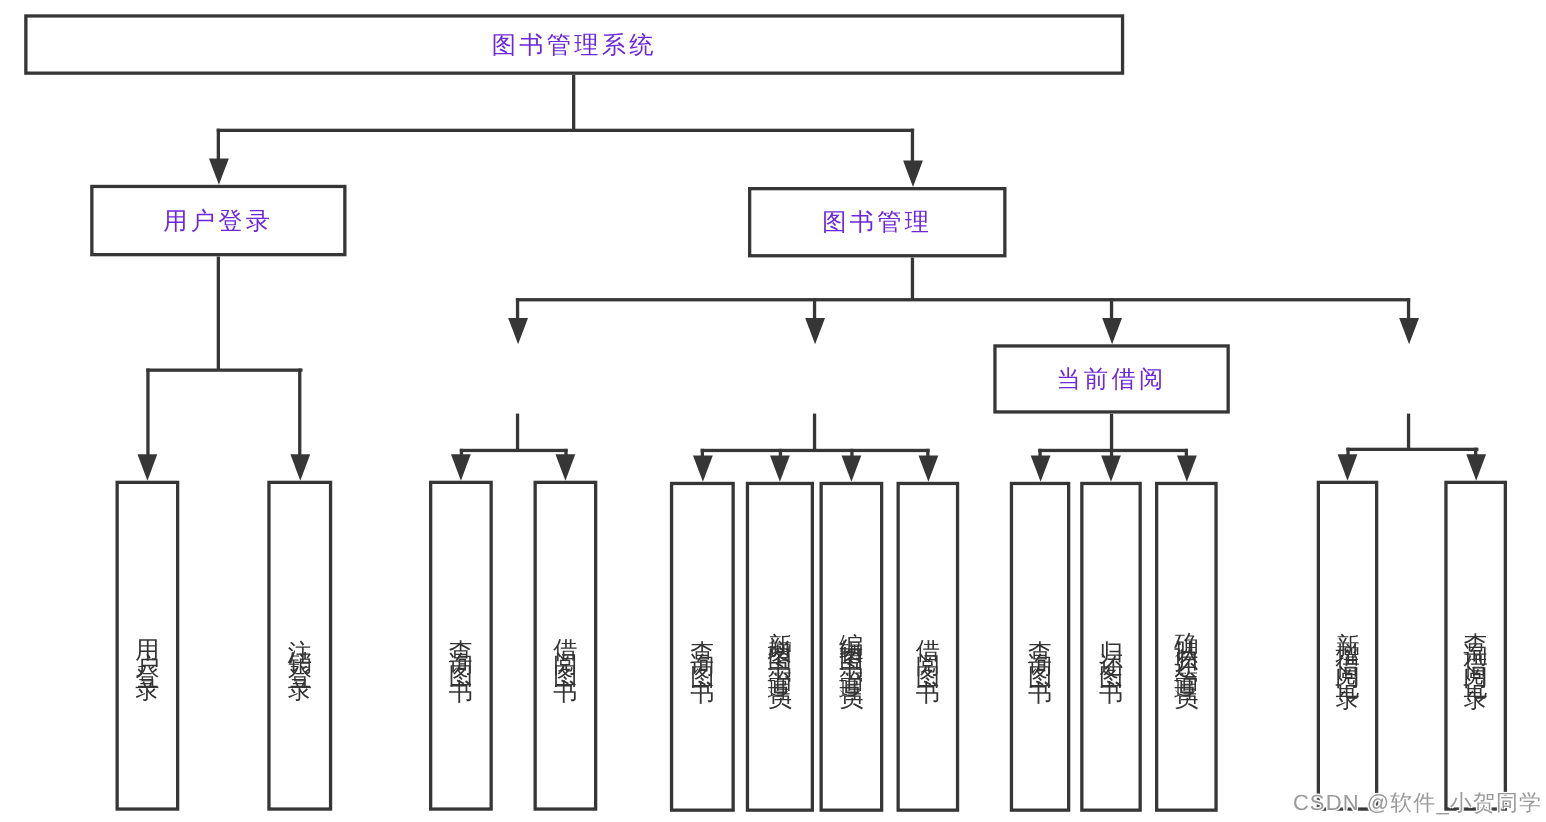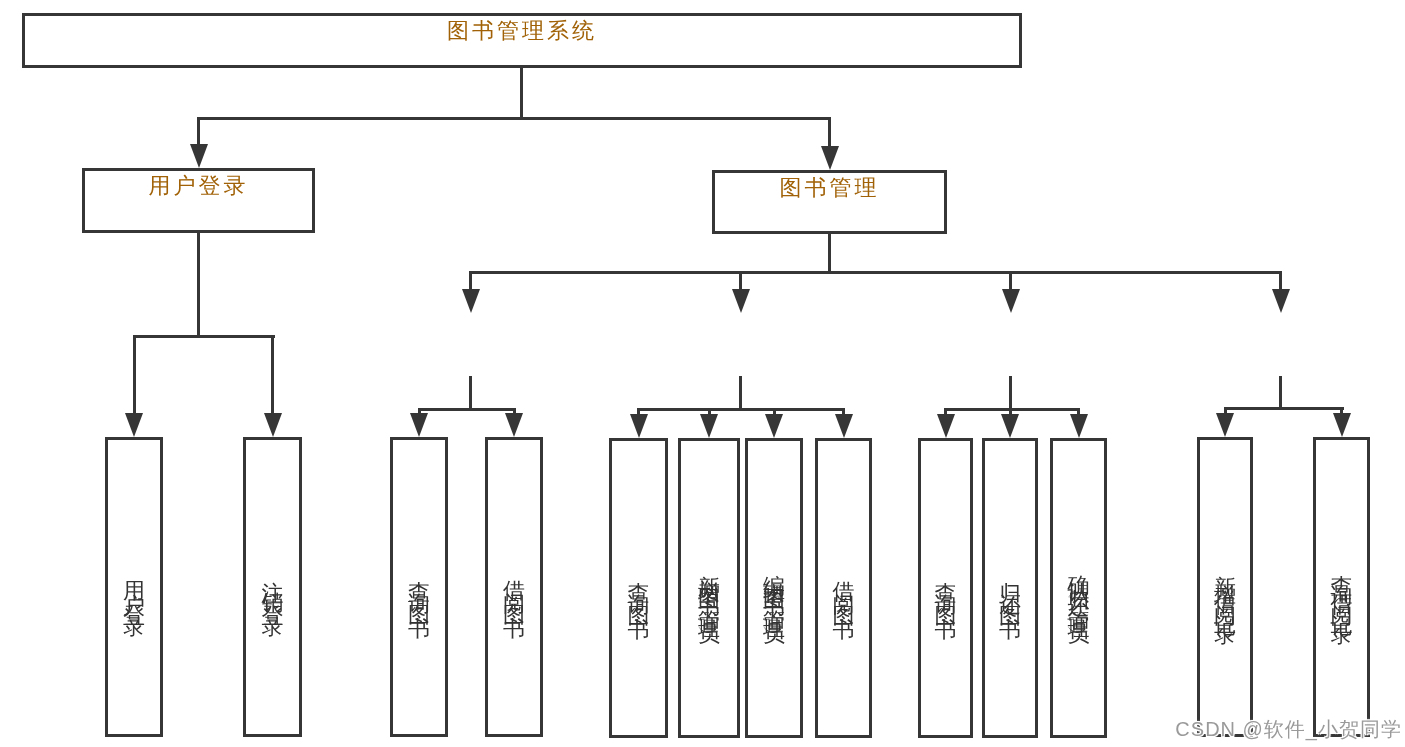--- a/index.html
+++ b/index.html
@@ -9,23 +9,23 @@
     background:#ffffff;
     font-family:"Liberation Sans","DejaVu Sans",sans-serif;
     color:#333333;
     overflow:hidden;
   }
   .hbox{
     position:absolute;
     box-sizing:border-box;
     border:3px solid #363636;
     background:#ffffff;
-    display:flex;justify-content:center;
+    display:flex;align-items:center;justify-content:center;
     font-size:22px;letter-spacing:3px;
-    color:#a16207;
+    color:#6d28d9;
     white-space:nowrap;
   }
   .vbox{
     position:absolute;
     box-sizing:border-box;
     border:3px solid #363636;
     background:#ffffff;
     display:flex;align-items:center;justify-content:center;
     font-size:22px;color:#333333;
   }
@@ -120,24 +120,27 @@
   <div class="arrow" style="left:1216px;top:413px;"></div>
   <div class="arrow" style="left:1332.5px;top:413px;"></div>
 
   <div class="hbox" style="left:22px;top:13px;width:1000px;height:55px;">
     <span>图书管理系统</span>
   </div>
 
   <div class="hbox" style="left:82px;top:168px;width:233px;height:65px;">
     <span>用户登录</span>
   </div>
-  <div class="hbox" style="left:712px;top:170px;width:235px;height:64px;">
+  <div class="hbox" style="left:680px;top:170px;width:235px;height:64px;">
     <span>图书管理</span>
   </div>
 
+  <div class="hbox" style="left:903px;top:313px;width:215px;height:63px;">
+    <span>当前借阅</span>
+  </div>
 
   <div class="vbox" style="left:105px;top:437px;width:58px;height:300px;">
     <span class="vtext ls4">用户登录</span>
   </div>
   <div class="vbox" style="left:243px;top:437px;width:59px;height:300px;">
     <span class="vtext ls4">注销登录</span>
   </div>
 
   <div class="vbox" style="left:390px;top:437px;width:58px;height:300px;">
     <span class="vtext ls4">查询图书</span>

